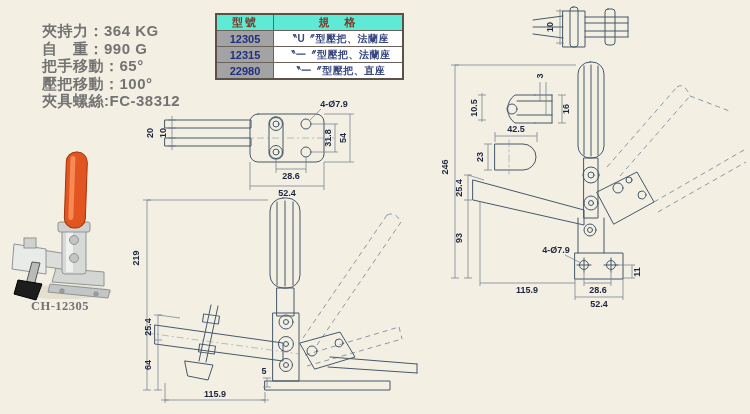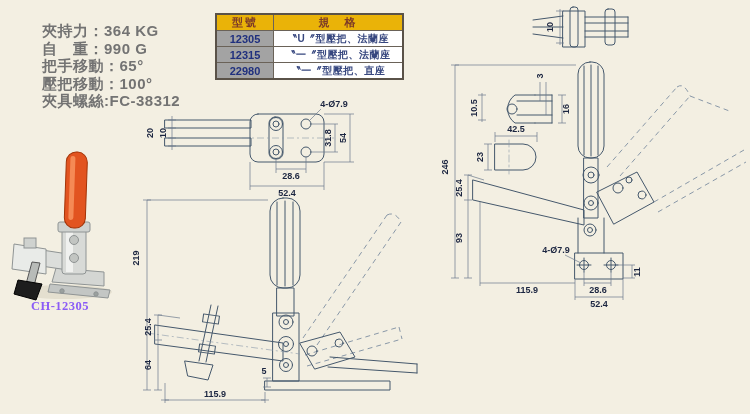--- a/index.html
+++ b/index.html
@@ -8,28 +8,28 @@
 
   
   .specs{position:absolute;left:42px;top:22px;color:#737373;font-weight:700;
          font-size:15px;line-height:17.5px;letter-spacing:0.5px;}
 
   
   .modtable{position:absolute;left:215px;top:13px;border-collapse:collapse;
             border:2px solid #5a5248;}
   .modtable td{border:1px solid #6a6258;font-weight:700;text-align:center;
                padding:0 4px;height:15px;}
-  .modtable .hd{background:#eab308;color:#7c3a28;font-size:11px;letter-spacing:2px;}
+  .modtable .hd{background:#5eead4;color:#7c3a28;font-size:11px;letter-spacing:2px;}
   .modtable .model{background:#a3a3a3;color:#20307e;font-size:11px;width:48px;}
   .modtable .spec{background:#ffffff;color:#37477f;font-size:10px;width:120px;
                   letter-spacing:0.5px;}
 
   .caption{position:absolute;left:20px;top:299px;width:80px;text-align:center;
            font-family:"Liberation Serif","DejaVu Serif",serif;
-           font-weight:700;font-size:12.5px;color:#8b5cf6;letter-spacing:0.5px;}
+           font-weight:700;font-size:12.5px;color:#737373;letter-spacing:0.5px;}
 
   svg{position:absolute;overflow:visible;}
   .obj{stroke:#45586c;stroke-width:1;fill:none;stroke-linejoin:round;stroke-linecap:round;}
   .dim{stroke:#6b7a8d;stroke-width:0.7;fill:none;}
   .cl{stroke:#8a99aa;stroke-width:0.6;fill:none;stroke-dasharray:7 3 2 3;}
   .dash{stroke:#7d8da0;stroke-width:0.9;fill:none;stroke-dasharray:5 4;}
   .dtxt{font-family:"Liberation Sans",sans-serif;font-size:9px;font-weight:700;
         fill:#1b2540;}
 </style>
 </head>

